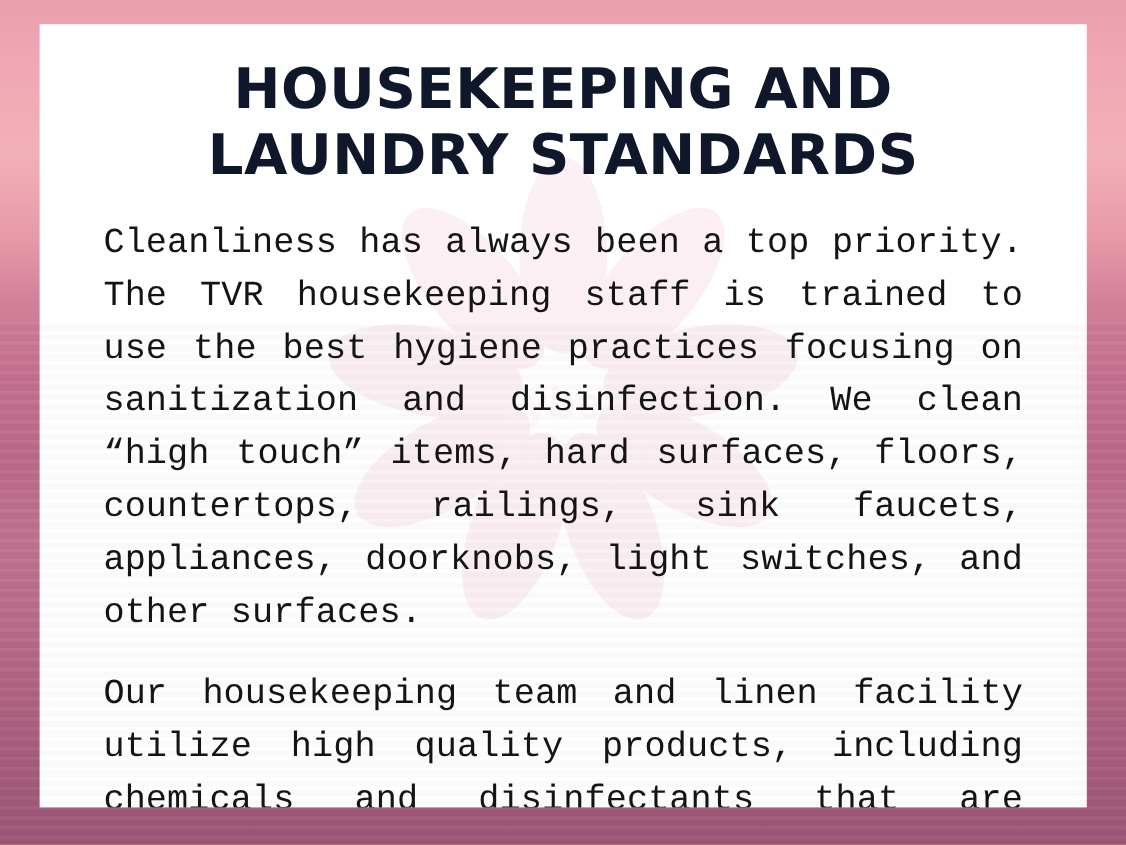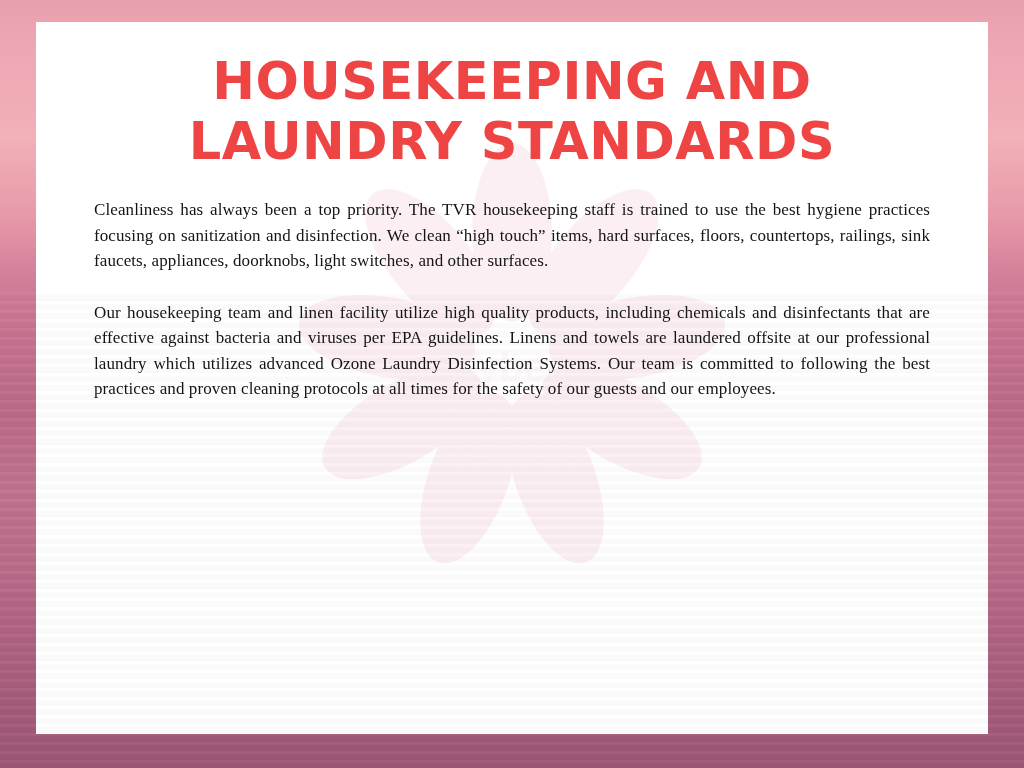--- a/index.html
+++ b/index.html
@@ -88,39 +88,39 @@
     font-size: 40px;
     letter-spacing: 0.5px;
   }
 
   
   .title {
     position: relative;
     z-index: 3;
     margin: 30px 60px 0 60px;
     text-align: center;
-    color: #ef4444;
+    color: #0f172a;
     font-family: "DejaVu Sans", sans-serif;
     font-weight: bold;
     font-size: 51px;
     line-height: 1.17;
     letter-spacing: 0.5px;
     text-transform: uppercase;
   }
 
   
   .body {
     position: relative;
     z-index: 3;
     margin: 26px 58px 0 58px;
   }
   .para {
     color: #141414;
-    font-family: Liberation Serif, serif;
-    font-size: 17px;
+    font-family: Liberation Mono, monospace;
+    font-size: 32px;
     line-height: 1.5;
     text-align: justify;
     text-justify: inter-word;
     margin: 0 0 26px 0;
     letter-spacing: 0.1px;
   }
   .para:last-child { margin-bottom: 0; }
 </style>
 </head>
 <body>

